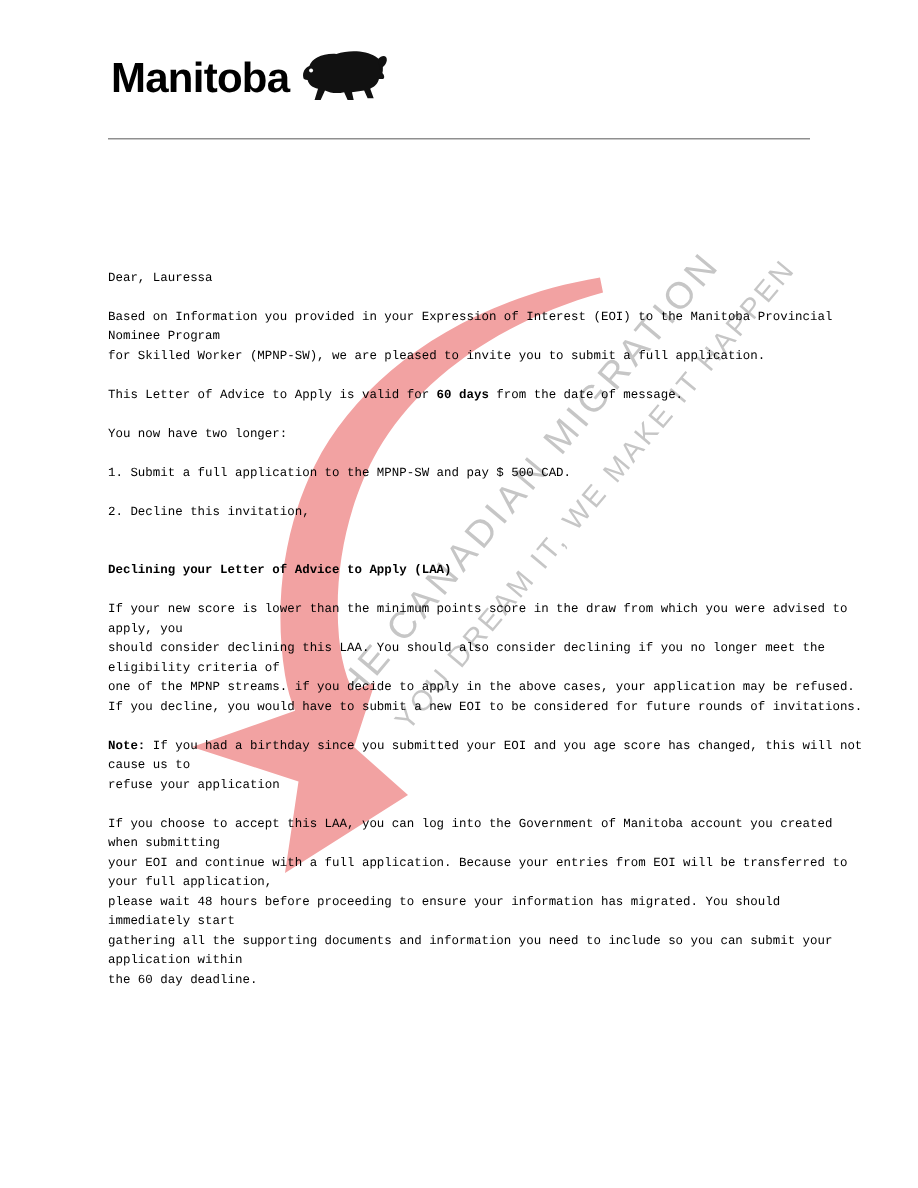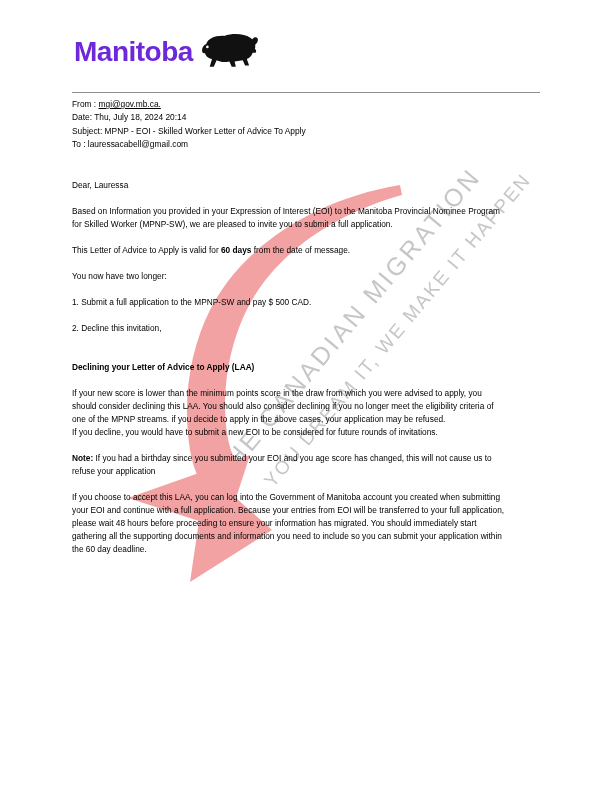--- a/index.html
+++ b/index.html
@@ -20,21 +20,21 @@
   
   .brand{position:absolute;left:74px;top:33px;z-index:3;display:flex;align-items:center;gap:8px;}
   .wordmark{font-size:28px;font-weight:bold;letter-spacing:-0.5px;}
   .bison{width:58px;height:40px;margin-top:-2px;}
   .rule{position:absolute;left:72px;top:92px;width:468px;border-top:1px solid #8f8f8f;z-index:3;}
   
   .email-header{position:absolute;left:72px;top:98px;z-index:3;font-size:8.4px;line-height:13.4px;}
   .email-link{text-decoration:underline;color:#000;}
   
   .body-text{position:absolute;left:72px;top:179px;width:505px;z-index:3;font-size:8.3px;line-height:13px;}
-  .body-text p{margin:0 0 13px 0;white-space:pre-wrap;}
+  .body-text p{margin:0 0 13px 0;white-space:pre-wrap;font-family:Liberation Mono, monospace;}
   .body-text p.heading{font-weight:bold;margin-top:26px;}
   .body-text p.after-heading-gap{margin-top:8px;}
   b{font-weight:bold;}
 </style>
 </head>
 <body>
 
 <div class="page">
 
   <div class="watermark">
@@ -43,39 +43,33 @@
   </div>
 
   <svg class="arrow-layer" viewBox="0 0 612 792">
     <path d="M400,185 C310,200 240,250 210,310 C190,350 182,400 190,450
              C193,468 199,482 208,492 L242,470 C233,460 228,445 226,425
              C222,380 232,335 252,300 C278,255 330,215 402,195 Z" fill="#f2a2a2"></path>
     <path d="M128,498 L250,455 L236,498 L272,530 L190,582 L199,521 Z" fill="#f2a2a2"></path>
   </svg>
 
   <div class="brand">
-    <span class="wordmark" style="color:#6d28d9">Manitoba</span>
+    <span class="wordmark" style="color:#000000">Manitoba</span>
     <svg class="bison" viewBox="0 0 100 66">
       <path fill="#111111" d="M2,34 C1,28 4,23 9,21 C12,12 24,6 40,7 C55,2 74,3 85,10
                C92,14 95,22 93,29 C95,31 96,34 94,36 L89,36 C88,41 84,45 79,47
                L83,58 L76,58 L72,49 L58,51 L60,60 L53,60 L49,51
                C41,53 33,52 27,49 L22,60 L15,60 L19,47 C13,46 8,42 7,37 C4,37 2,36 2,34 Z"></path>
       <path fill="#111111" d="M88,13 C93,7 99,9 98,15 C97,20 93,23 90,25 Z"></path>
       <circle cx="11" cy="26" r="2.3" fill="#ffffff"></circle>
     </svg>
   </div>
 
   <div class="rule"></div>
 
-  <div class="email-header">
-    <div><span>From : </span><span class="email-link">mgi@gov.mb.ca.</span></div>
-    <div>Date: Thu, July 18, 2024 20:14</div>
-    <div>Subject: MPNP - EOI - Skilled Worker Letter of Advice To Apply</div>
-    <div>To : lauressacabell@gmail.com</div>
-  </div>
 
   <div class="body-text">
     <p>Dear, Lauressa</p>
 
     <p>Based on Information you provided in your Expression of Interest (EOI) to the Manitoba Provincial Nominee Program
 for Skilled Worker (MPNP-SW), we are pleased to invite you to submit a full application.</p>
 
     <p><span>This Letter of Advice to Apply is valid for </span><b>60 days</b><span> from the date of message.</span></p>
 
     <p>You now have two longer:</p>

